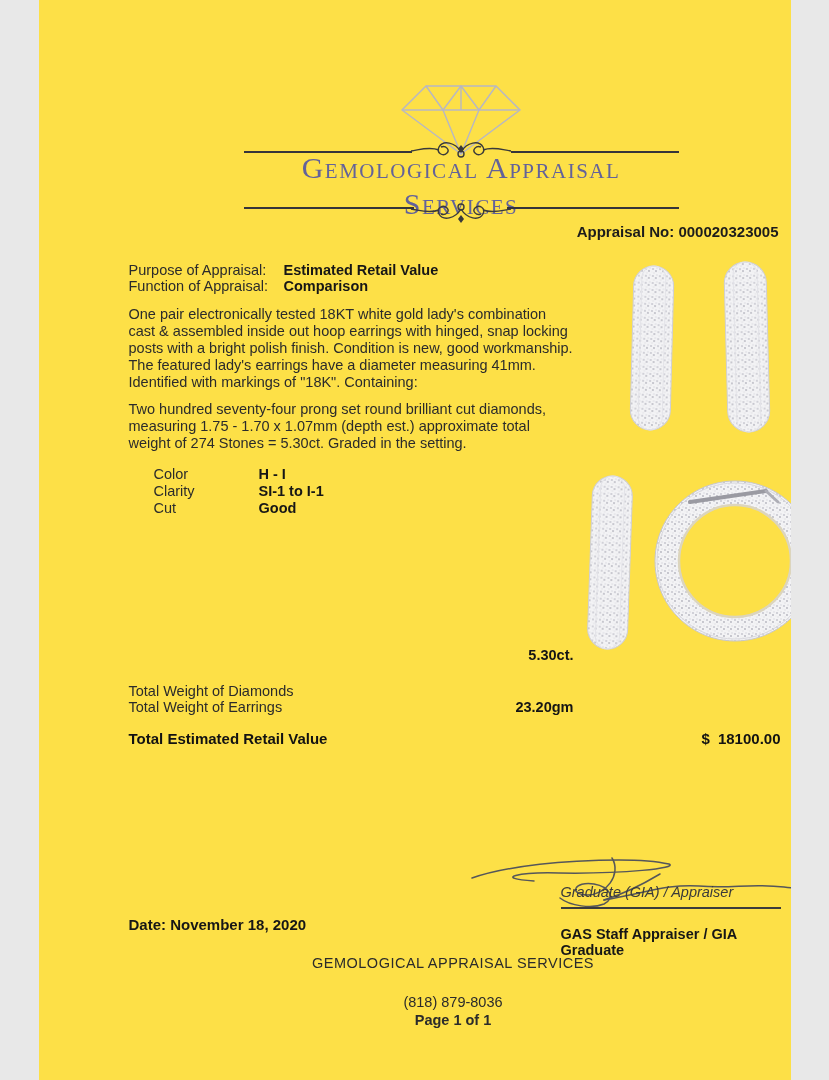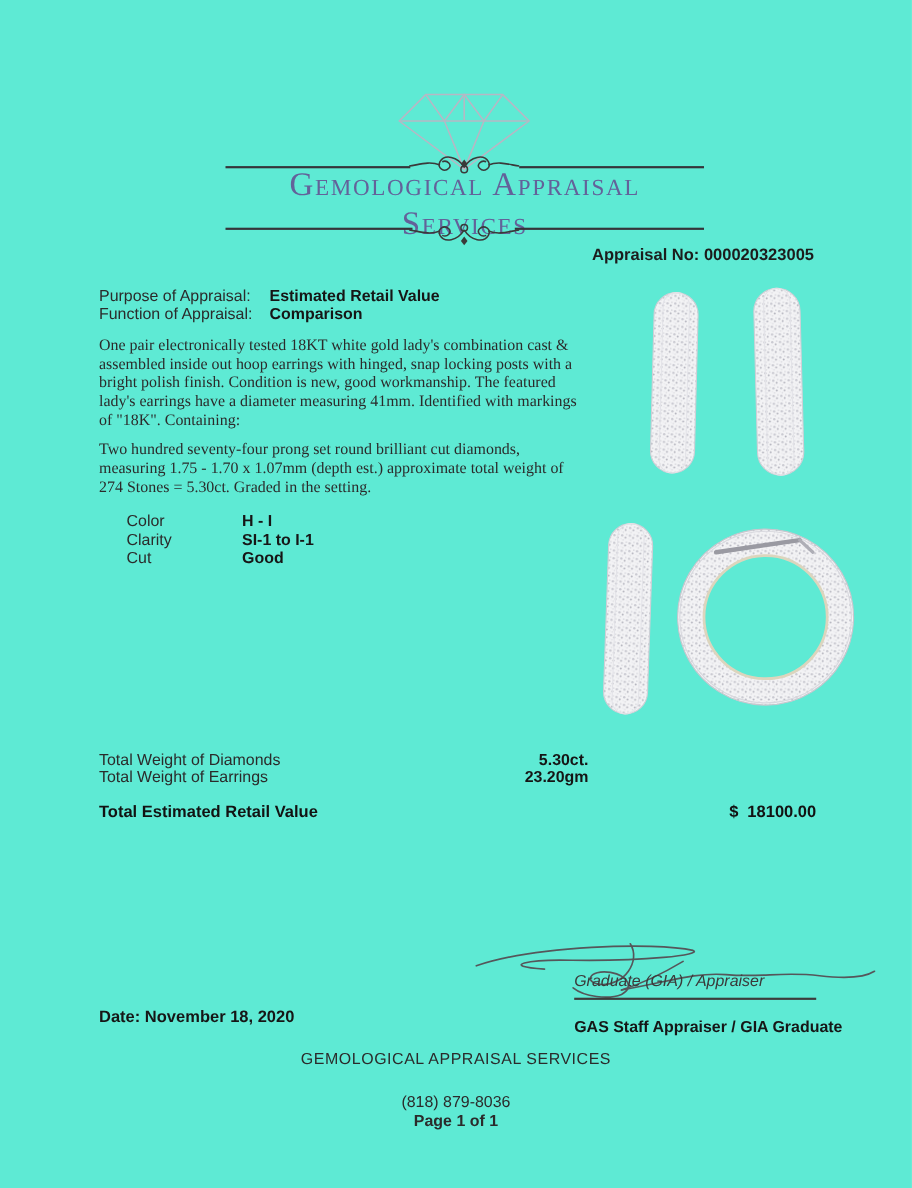--- a/index.html
+++ b/index.html
@@ -1,17 +1,17 @@
 <!DOCTYPE html>
 <html><head>
 <meta charset="utf-8">
 <style>
   html,body{margin:0;padding:0;background:#e8e8e8;}
   #page{
-    position:relative;width:829px;height:1080px;background:#5eead4;
+    position:relative;width:752px;height:1080px;background:#fde047;
     font-family:"Liberation Sans",sans-serif;color:#2e2e2e;overflow:hidden;
     margin:0 auto;
   }
   .abs{position:absolute;}
   
   .brand-title{
     left:205px;top:150px;width:435px;text-align:center;
     font-family:"Liberation Serif",serif;font-variant:small-caps;
     font-size:30px;line-height:36px;letter-spacing:1.5px;color:#63629a;
   }
@@ -22,21 +22,21 @@
   }
   .rule{height:2px;background:#35353a;}
   .appraisal-no{
     left:500px;top:223px;width:240px;text-align:right;
     font-size:15px;font-weight:bold;color:#1c1c1c;
   }
   
   .bodytext{font-size:14.5px;line-height:17px;color:#2b2b2b;}
   .bold{font-weight:bold;color:#161616;}
   .label-col{left:90px;}
-  .para{left:90px;width:445px;font-family:Liberation Serif, serif;}
+  .para{left:90px;width:445px;}
   
   .tot-label{left:90px;font-size:14.5px;}
   .tot-value{left:420px;width:115px;text-align:right;font-size:14.5px;font-weight:bold;color:#151515;}
   .retail-label{left:90px;font-size:15px;font-weight:bold;color:#121212;}
   .retail-value{left:663px;width:79px;display:flex;justify-content:space-between;
     font-size:15px;font-weight:bold;color:#121212;}
   
   .sig-line{left:522px;top:907px;width:220px;height:2px;background:#3c3c3c;}
   .date-line{left:90px;top:916px;font-size:15px;font-weight:bold;color:#161616;}
   .appraiser-1{left:522px;top:914px;font-size:14.5px;font-weight:bold;color:#161616;margin-top:12px;}
@@ -133,21 +133,21 @@
     <rect x="18" y="12" width="40" height="173" rx="20" fill="url(#speckle)" stroke="#cfcfd6" stroke-width="1" transform="rotate(2 38 98)"></rect>
     <rect x="26" y="12" width="24" height="173" rx="12" fill="none" stroke="#e3e3e8" stroke-width="1" transform="rotate(2 38 98)"></rect>
     <path d="M163,17 a80,80 0 1,0 0.02,0 Z M163,41 a56,56 0 1,1 -0.02,0 Z" fill="url(#speckle)" fill-rule="evenodd" stroke="#c7c7ce" stroke-width="1"></path>
     <circle cx="163" cy="97" r="56" fill="none" stroke="#dcd5bd" stroke-width="2.5"></circle>
     <circle cx="163" cy="97" r="78" fill="none" stroke="#d8d8de" stroke-width="1"></circle>
     <line x1="118" y1="38" x2="194" y2="27" stroke="#9a9aa2" stroke-width="4" stroke-linecap="round"></line>
     <line x1="194" y1="27" x2="206" y2="38" stroke="#aeaeb6" stroke-width="3" stroke-linecap="round"></line>
   </svg>
 
   <div class="abs bodytext tot-label" style="top:683px">Total Weight of Diamonds</div>
-  <div class="abs tot-value" style="top:683px">5.30ct.</div>
+  <div class="abs tot-value" style="top:647px">5.30ct.</div>
   <div class="abs bodytext tot-label" style="top:699px">Total Weight of Earrings</div>
   <div class="abs tot-value" style="top:699px">23.20gm</div>
 
   <div class="abs retail-label" style="top:730px">Total Estimated Retail Value</div>
   <div class="abs retail-value" style="top:730px">
     <span>$</span>
     <span>18100.00</span>
   </div>
 
   <svg class="abs" style="left:425px;top:848px" width="375" height="62" viewBox="0 0 375 62">

